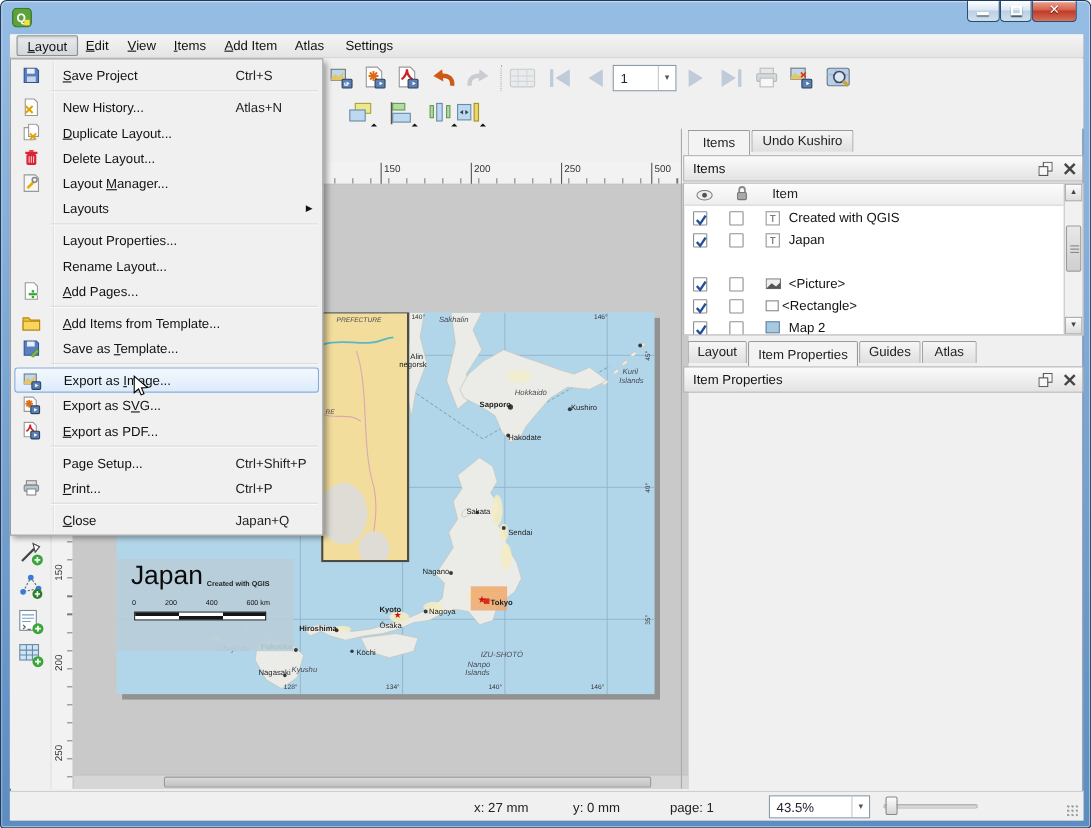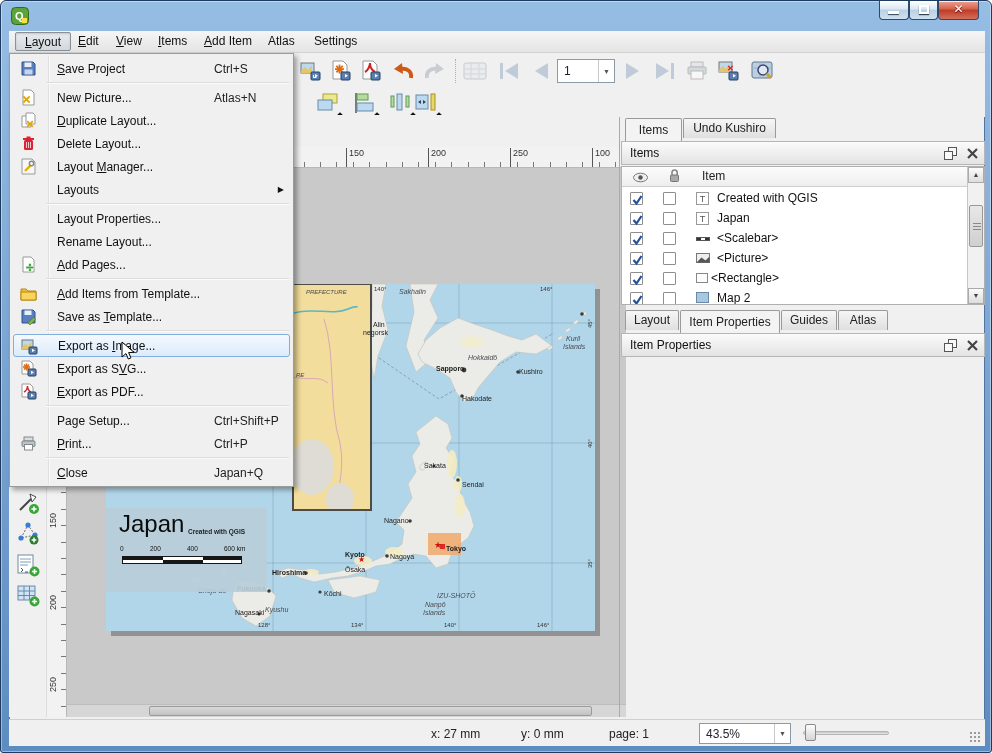--- a/index.html
+++ b/index.html
@@ -319,21 +319,21 @@
         </svg>
     </span>
   </div>
 
   <div class="abs corner"></div>
   <div class="abs hruler">
     <span class="ticks"></span>
     <span class="hlbl" style="left:279px">150</span>
     <span class="hlbl" style="left:361px">200</span>
     <span class="hlbl" style="left:443px">250</span>
-    <span class="hlbl" style="left:525px">100</span>
+    <span class="hlbl" style="left:525px">500</span>
   </div>
   <div class="abs vruler">
     <span class="ticks"></span>
     <span class="vlbl" style="top:360px">150</span>
     <span class="vlbl" style="top:442px">200</span>
     <span class="vlbl" style="top:524px">250</span>
   </div>
 
   <div class="abs canvas">
     <div class="page">
@@ -521,30 +521,20 @@
     <div class="itrow" style="top:42px">
       <span class="cb" style="left:8px;top:3px">
           <svg width="13" height="13">
             <path d="M2.5 7l3 3.5L10.5 3" stroke="#234f9d" stroke-width="2.2" fill="none"></path>
           </svg>
         </span>
       <span class="cb" style="left:41px;top:3px"></span>
       <span style="position:absolute;left:74px;top:3px;width:13px;height:13px;border:1px solid #999;font-size:9px;text-align:center;line-height:12px;color:#555">T</span>
       <span style="position:absolute;left:95px;top:2px">Japan</span>
     </div>
-    <div class="itrow" style="top:62px">
-      <span class="cb" style="left:8px;top:3px">
-          <svg width="13" height="13">
-            <path d="M2.5 7l3 3.5L10.5 3" stroke="#234f9d" stroke-width="2.2" fill="none"></path>
-          </svg>
-        </span>
-      <span class="cb" style="left:41px;top:3px"></span>
-      <span style="position:absolute;left:74px;top:8px;width:14px;height:4px;border:1px solid #555;background:linear-gradient(90deg,#333 0 4px,#fff 4px 8px,#333 8px 12px)"></span>
-      <span style="position:absolute;left:95px;top:2px">&lt;Scalebar&gt;</span>
-    </div>
     <div class="itrow" style="top:82px">
       <span class="cb" style="left:8px;top:3px">
           <svg width="13" height="13">
             <path d="M2.5 7l3 3.5L10.5 3" stroke="#234f9d" stroke-width="2.2" fill="none"></path>
           </svg>
         </span>
       <span class="cb" style="left:41px;top:3px"></span>
       <span style="position:absolute;left:74px;top:4px">
           <svg width="14" height="10">
             <rect x="0.5" y="0.5" width="13" height="9" fill="#eee" stroke="#777"></rect>
@@ -634,21 +624,21 @@
     <div class="mrow">
       <span class="micon">
           <svg width="17" height="17">
             <path d="M3 1h8l3 3v12H3z" fill="#fff" stroke="#999"></path>
             <g fill="#e0a400">
               <rect x="2" y="9.6" width="9" height="1.8" transform="rotate(45 6.5 10.5)"></rect>
               <rect x="2" y="9.6" width="9" height="1.8" transform="rotate(-45 6.5 10.5)"></rect>
             </g>
           </svg>
         </span>
-      <span class="mlabel">New Picture...</span>
+      <span class="mlabel">New History...</span>
       <span class="mshort">Atlas+N</span>
     </div>
     <div class="mrow">
       <span class="micon">
           <svg width="17" height="17">
             <path d="M2 4h7l2 2v9H2z" fill="#fff" stroke="#999"></path>
             <path d="M6 1h7l2 2v9H6z" fill="#fff" stroke="#999"></path>
             <g fill="#e0a400">
               <rect x="6" y="11.2" width="8" height="1.6" transform="rotate(45 10 12)"></rect>
               <rect x="6" y="11.2" width="8" height="1.6" transform="rotate(-45 10 12)"></rect>

